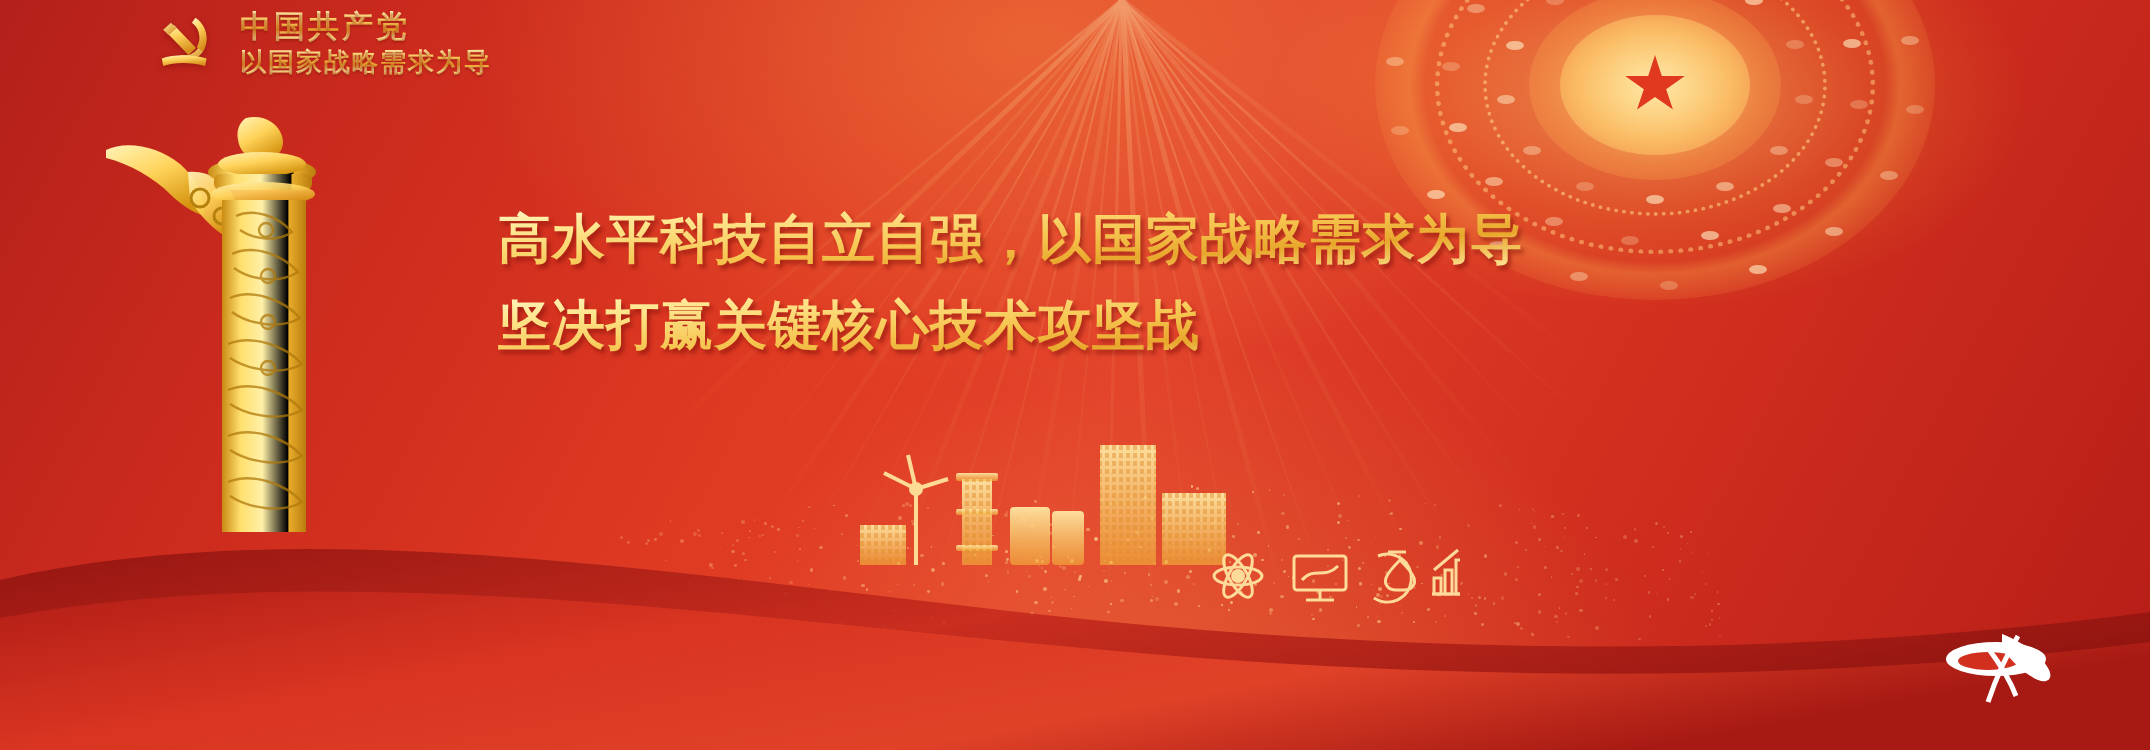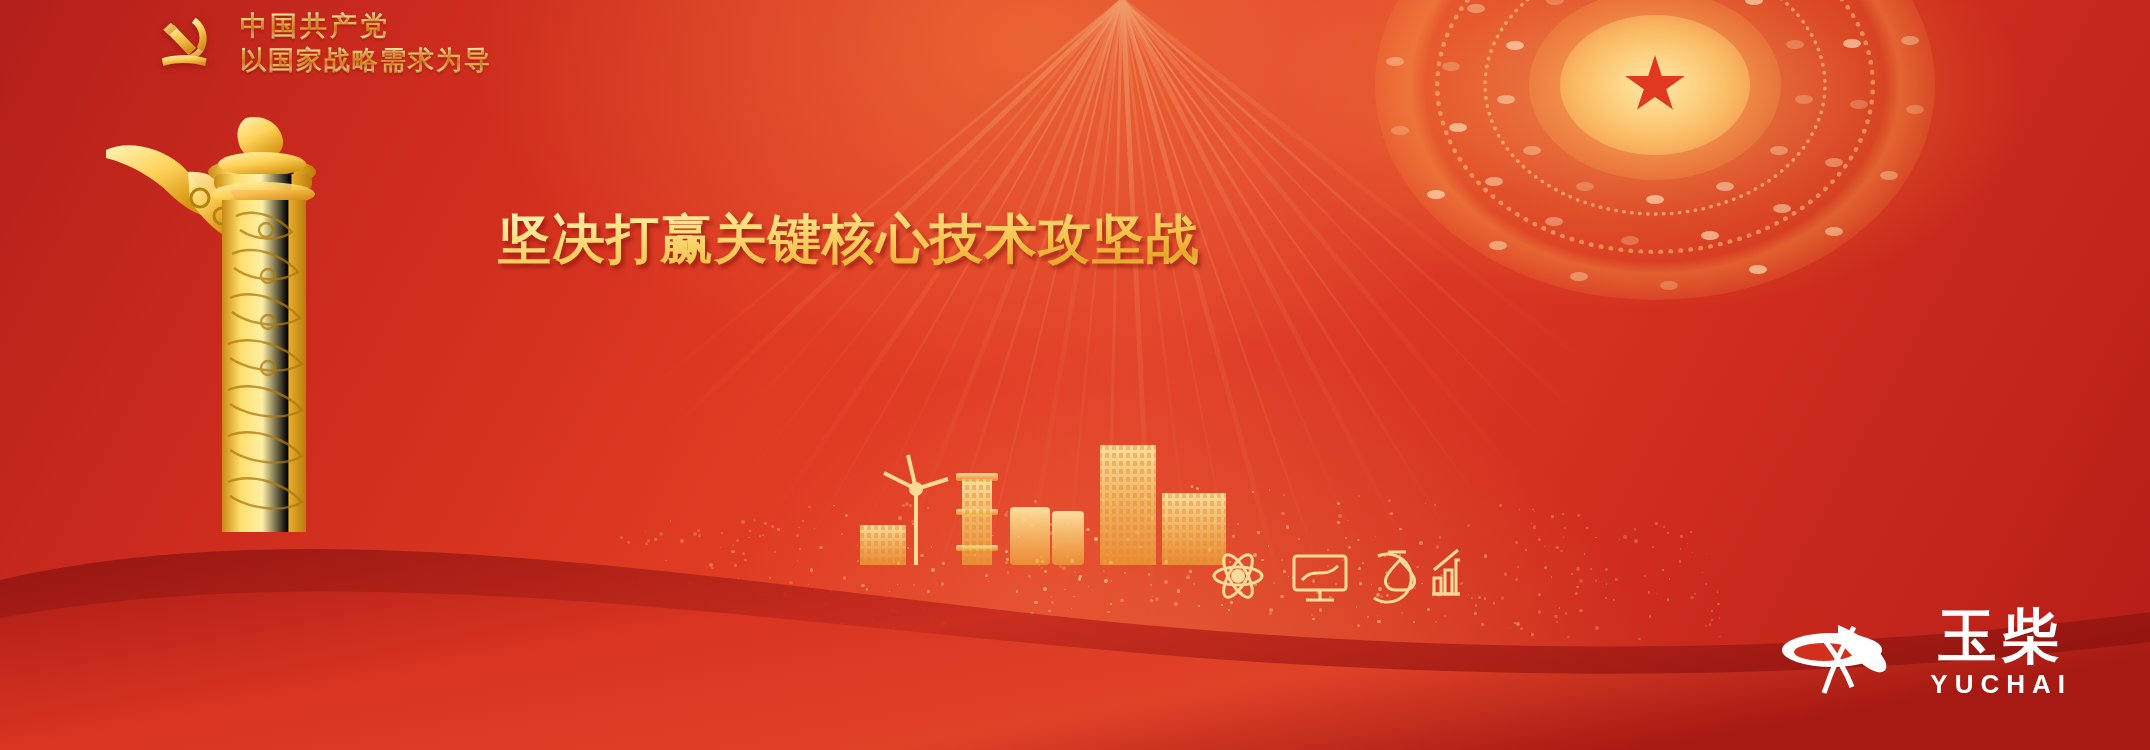--- a/index.html
+++ b/index.html
@@ -37,21 +37,21 @@
         clip-path:polygon(50% 0%,61% 35%,98% 35%,68% 57%,79% 91%,50% 70%,21% 91%,32% 57%,2% 35%,39% 35%); }
   .dots{ position:absolute; left:0; top:0; width:100%; height:100%; }
   .dot{ position:absolute; width:18px; height:9px; border-radius:50%;
         background:rgba(255,236,196,.75); }
 
   
   .header{ position:absolute; left:152px; top:8px; display:flex; align-items:center; gap:18px; }
   .emblem{ width:70px; height:70px; position:relative; filter:drop-shadow(0 2px 3px rgba(120,10,10,.5)); }
   .hdr-text{ display:flex; flex-direction:column; gap:2px; }
   .hdr-line{
-    font-size:27px; font-weight:700; letter-spacing:3px; line-height:1.16;
+    font-size:31px; font-weight:700; letter-spacing:3px; line-height:1.16;
     background:linear-gradient(180deg,#fff3c0 0%,#ffd96a 28%,#f0a82a 58%,#ffe794 80%,#e09a22 100%);
     -webkit-background-clip:text; background-clip:text; color:transparent;
     -webkit-text-fill-color:transparent;
     text-shadow:0 2px 2px rgba(120,15,10,.35);
   }
   .hdr-line.l2{ font-size:26px; letter-spacing:2px; }
 
   
   .huabiao{ position:absolute; left:96px; top:112px; width:250px; height:420px; pointer-events:none; }
   .ribbon{ position:absolute; left:0; bottom:-130px; width:460px; height:300px; pointer-events:none; }
@@ -250,20 +250,21 @@
           <stop offset="0" stop-color="#e8523a"></stop>
           <stop offset="1" stop-color="#a11c14"></stop>
         </linearGradient>
       </defs>
       <path d="M0 86 C70 54 150 66 206 108 C258 146 300 182 352 196 C300 212 244 194 196 160 C140 120 66 104 0 124 Z" fill="url(#rib1)" opacity=".95"></path>
       <path d="M0 140 C80 112 168 136 230 184 C272 216 320 238 380 244 C318 266 250 248 192 210 C132 170 62 158 0 174 Z" fill="url(#rib2)" opacity=".85"></path>
     </svg>
   </div>
 
   <div class="slogan">
+    <div class="s-line">高水平科技自立自强，以国家战略需求为导</div>
     <div class="s-line">坚决打赢关键核心技术攻坚战</div>
   </div>
 
   <div id="sparkles">
       <div class="sparkle" style="left: 620px; top: 535.7px; width: 3.4px; height: 3.4px; opacity: 0.3;"></div>
       <div class="sparkle" style="left: 1206px; top: 511.8px; width: 1.2px; height: 1.2px; opacity: 0.66;"></div>
       <div class="sparkle" style="left: 1367.2px; top: 616.3px; width: 2.2px; height: 2.2px; opacity: 0.45;"></div>
       <div class="sparkle" style="left: 1534.1px; top: 511.2px; width: 1.2px; height: 1.2px; opacity: 0.34;"></div>
       <div class="sparkle" style="left: 1358.3px; top: 495.2px; width: 2.2px; height: 2.2px; opacity: 0.25;"></div>
       <div class="sparkle" style="left: 1079.2px; top: 575px; width: 2.9px; height: 2.9px; opacity: 0.78;"></div>
@@ -785,19 +786,15 @@
   <div class="yuchai">
     <div class="yc-mark">
       <svg viewBox="0 0 128 78" width="128" height="78">
         <ellipse cx="52" cy="33" rx="50" ry="17" fill="#ffffff"></ellipse>
         <ellipse cx="44" cy="35" rx="30" ry="9" fill="#d2301e"></ellipse>
         <path d="M58 8 C78 16 96 28 104 42 C110 52 104 58 94 54 C82 49 68 36 58 22 Z" fill="#ffffff"></path>
         <path d="M74 10 C62 30 52 52 44 76" stroke="#ffffff" stroke-width="5" fill="none"></path>
         <path d="M44 22 C56 38 66 54 72 70" stroke="#ffffff" stroke-width="5" fill="none"></path>
       </svg>
     </div>
-    <div class="yc-text">
-      <div class="yc-cn">玉柴</div>
-      <div class="yc-en">YUCHAI</div>
-    </div>
   </div>
 
 </div>
 
 </body></html>

